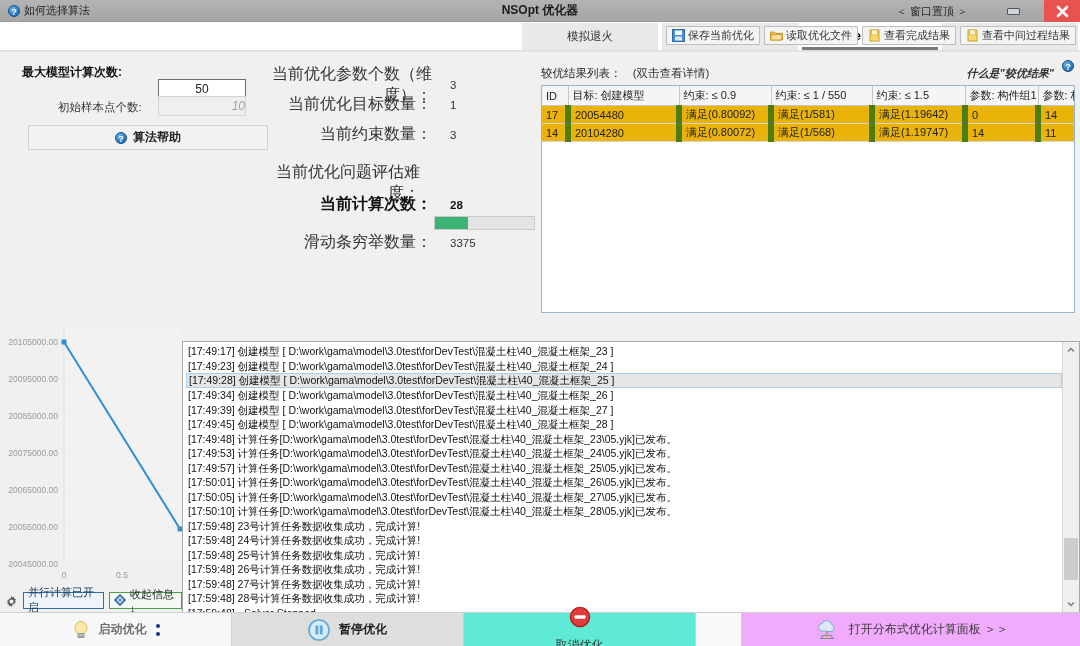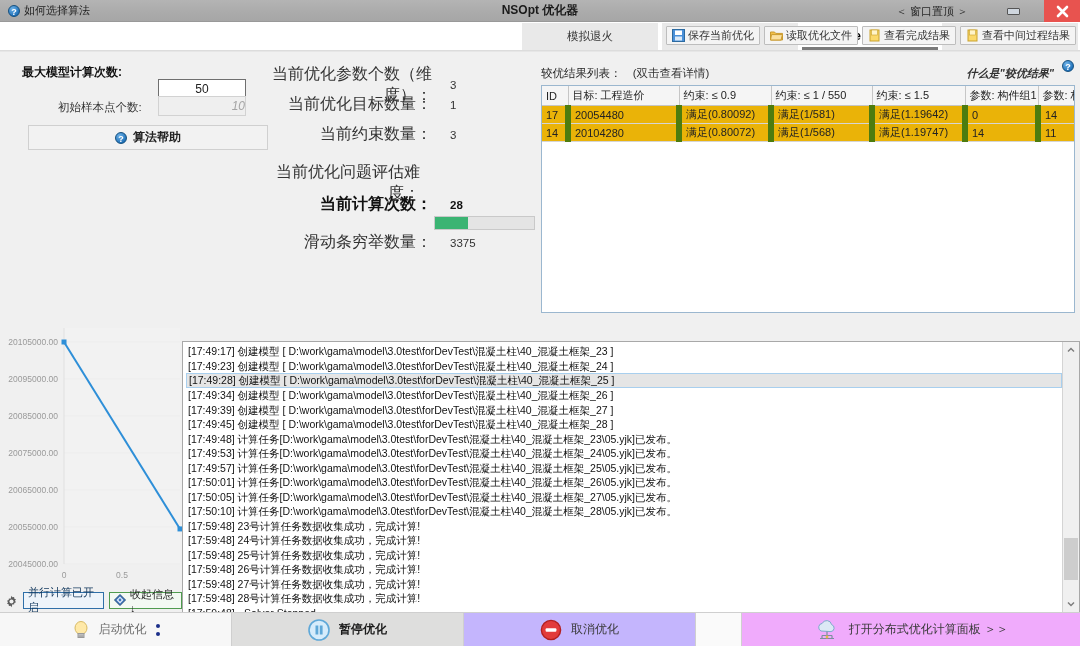--- a/index.html
+++ b/index.html
@@ -206,23 +206,23 @@
   
   .actionbar {
     position: absolute; left: 0; top: 612px; width: 1080px; height: 34px;
     background: #f7f7f7; border-top: 1px solid #cfcfcf; display: flex;
   }
   .act {
     display: flex; align-items: center; justify-content: center; gap: 9px;
     font-size: 12px; color: #3a3a3a; cursor: pointer; height: 100%;
     border-right: 1px solid #cfcfcf;
   }
-  .act.a1 { width: 232px; background: #f7f7f7; color: #6d6d6d; }
+  .act.a1 { width: 232px; background: #f7f7f7; color: #6d6d6d; font-weight: bold; }
   .act.a2 { width: 232px; background: #dededd; font-weight: bold; color: #1b1b1b; }
-  .act.a3 { width: 232px; background: #c4b5fd; }
+  .act.a3 { width: 232px; background: #5eead4; flex-direction: column; }
   .act.gap { width: 46px; background: #fafafa; border-right: 1px solid #cfcfcf; }
   .act.a4 { flex: 1; background: #f0abfc; border-right: none; }
 
   .dots { display: inline-flex; flex-direction: column; gap: 4px; }
   .dots i { width: 4px; height: 4px; border-radius: 50%; background: #1b2f8a; display: block; }
 </style>
 </head>
 <body>
 
 <div id="app">
@@ -360,21 +360,21 @@
             <col style="width:111px">
             <col style="width:92px">
             <col style="width:101px">
           <col style="width:93px">
             <col style="width:73px">
             <col style="width:75px">
         </colgroup>
         <thead>
             <tr>
           <th>ID</th>
-          <th>目标: 工程造价</th>
+          <th>目标: 创建模型</th>
           <th>约束: ≤ 0.9</th>
           <th>约束: ≤ 1 / 550</th>
           <th>约束: ≤ 1.5</th>
           <th>参数: 构件组1</th>
           <th>参数: 构件组2</th>
 
         </tr>
           </thead>
         <tbody>
           <tr>

